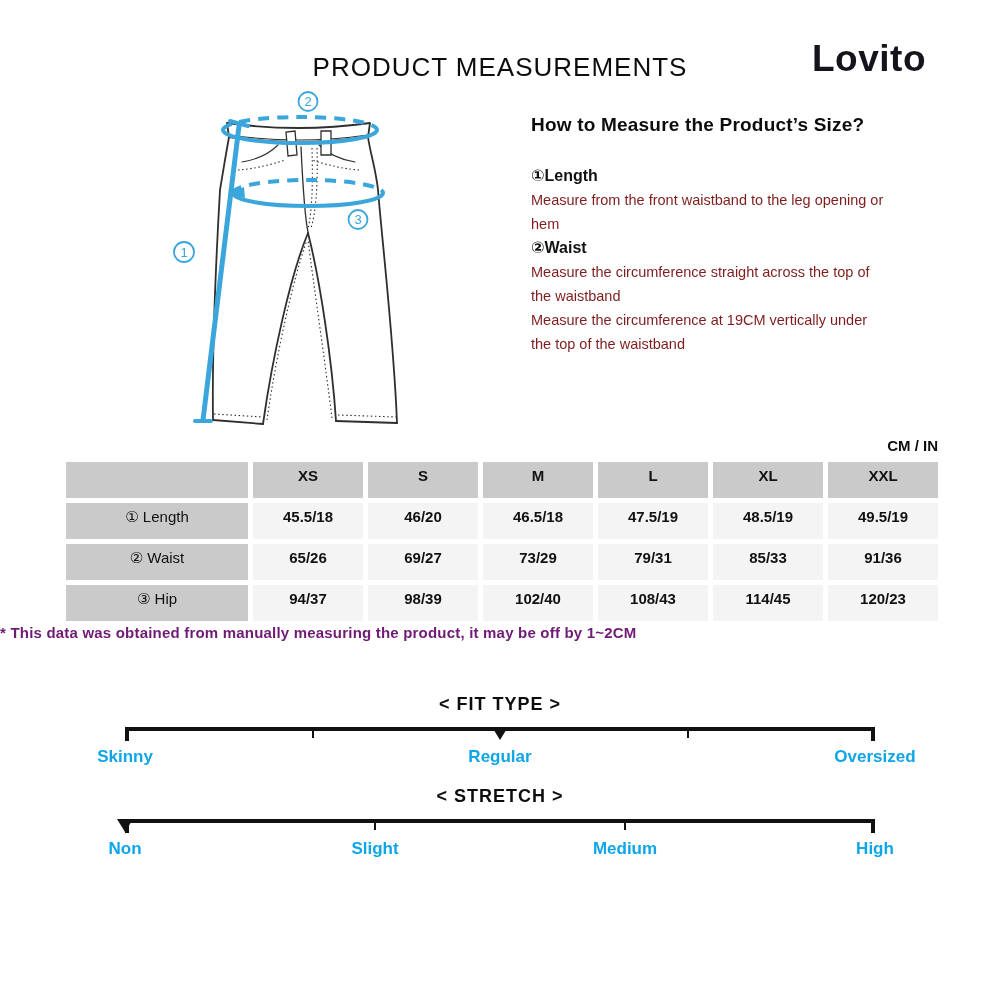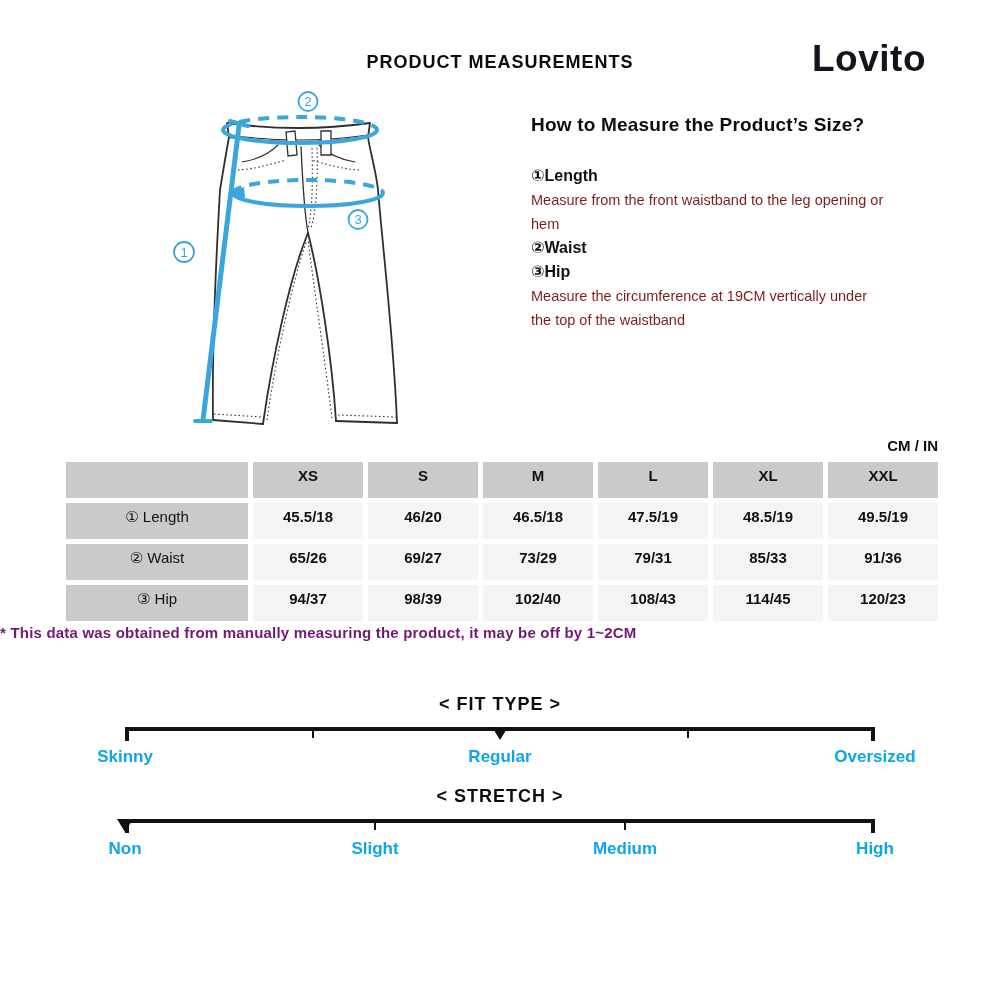--- a/index.html
+++ b/index.html
@@ -1,21 +1,21 @@
 <!DOCTYPE html>
 <html><head>
 <meta charset="utf-8">
 <style>
   * { margin:0; padding:0; box-sizing:border-box; }
   html,body { background:#ffffff; }
   body { font-family:"Liberation Sans","DejaVu Sans",sans-serif; color:#111; }
   .canvas { position:relative; width:1000px; height:1000px; background:#fff; overflow:hidden; }
 
   .page-title { position:absolute; top:52px; left:0; width:100%; text-align:center;
-    font-size:18px; font-weight:700; letter-spacing:1px; color:#0d0d0d; }
+    font-size:26px; font-weight:400; letter-spacing:1px; color:#0d0d0d; }
   .brand { position:absolute; top:38px; right:74px; font-size:37px; font-weight:800;
     letter-spacing:0.5px; color:#14141c;text-align:center; }
 
   .pants-svg { position:absolute; left:150px; top:90px; width:350px; height:350px; }
 
   .howto { position:absolute; left:531px; top:114px; width:358px; }
   .howto h2 { font-size:19px; font-weight:800; color:#0d0d0d; margin-bottom:28px; letter-spacing:0.2px; }
   .hw-title { font-size:16px; font-weight:700; color:#111; line-height:24px; }
   .hw-desc { font-size:14.5px; color:#7f1d1d; line-height:24px; }
 
@@ -103,21 +103,21 @@
       <circle cx="208" cy="129.5" r="9.5" fill="#fff" stroke="#3aa6db" stroke-width="1.8"></circle>
       <text x="208" y="134" font-size="13" fill="#3aa6db" text-anchor="middle">3</text>
     </g>
   </svg>
 
   <section class="howto">
     <h2>How to Measure the Product’s Size?</h2>
     <div class="hw-title"><span>①</span><span>Length</span></div>
     <p class="hw-desc">Measure from the front waistband to the leg opening or hem</p>
     <div class="hw-title"><span>②</span><span>Waist</span></div>
-    <div class="hw-title"><span>③</span><span>Hip</span></div>
+    <p class="hw-desc">Measure the circumference straight across the top of the waistband</p>
     <p class="hw-desc">Measure the circumference at 19CM vertically under the top of the waistband</p>
   </section>
 
   <div class="unit">CM / IN</div>
 
   <div class="meas-table">
     <div class="cell head"></div>
     <div class="cell head">XS</div>
     <div class="cell head">S</div>
     <div class="cell head">M</div>

